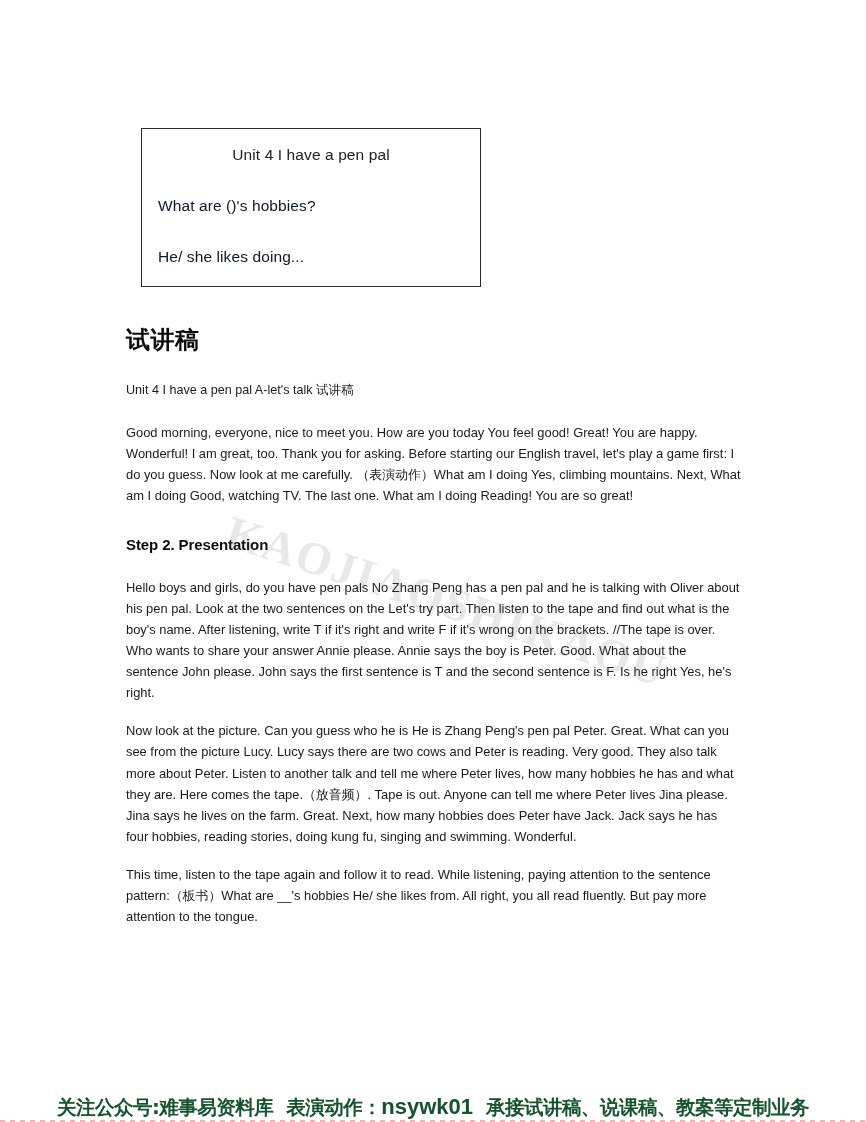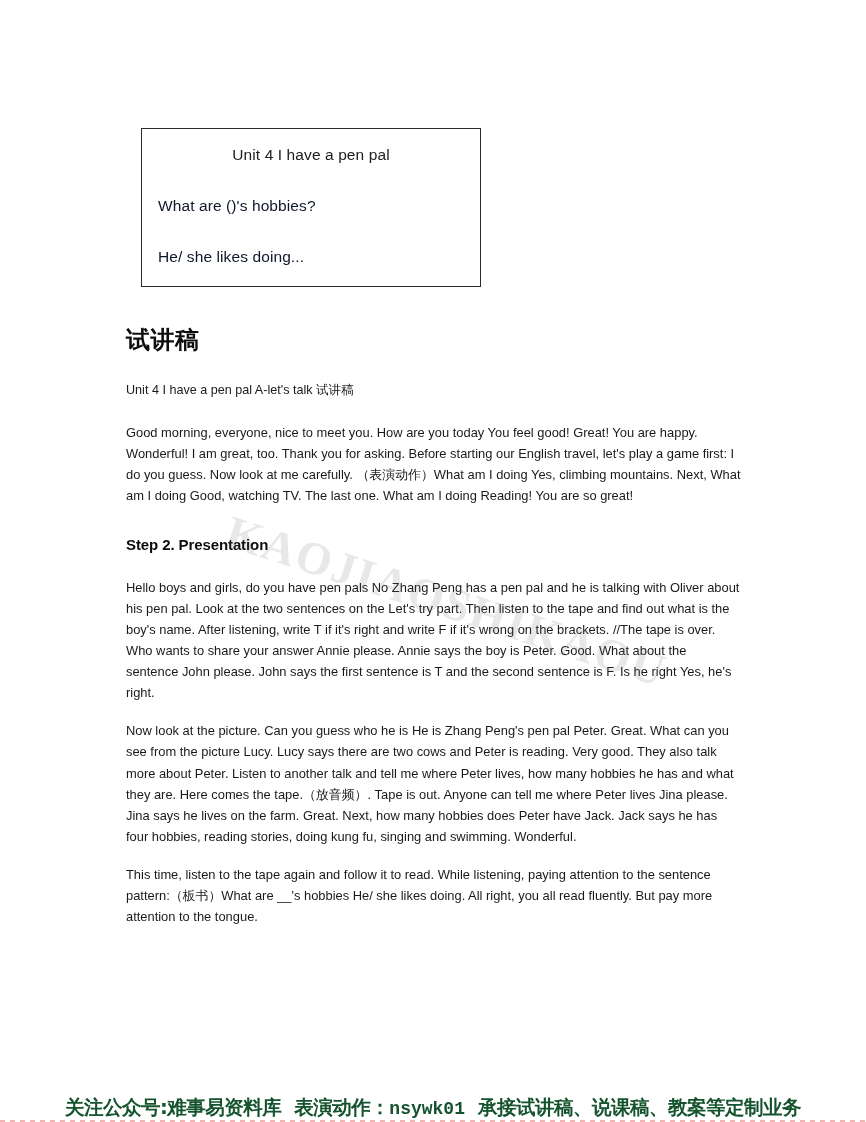--- a/index.html
+++ b/index.html
@@ -142,22 +142,22 @@
   .footer-seg {
     font-family: "DejaVu Sans", sans-serif;
     font-weight: bold;
     color: #14532d;
   }
   .footer-seg.cn {
     font-size: 19.5px;
     letter-spacing: -0.5px;
   }
   .footer-seg.latin {
-    font-family: Liberation Mono, monospace;
-    font-size: 18px;
+    font-family: Liberation Sans, sans-serif;
+    font-size: 22px;
     letter-spacing: 0px;
   }
   .footer-gap-md { display: inline-block; width: 13px; }
 
   .footer-rule {
     position: absolute;
     left: 0;
     bottom: 0;
     width: 866px;
     height: 2px;
@@ -185,21 +185,21 @@
 
     <h1 class="doc-title">试讲稿</h1>
 
     <p class="subtitle">Unit 4 I have a pen pal A-let's talk 试讲稿</p>
 
     <p class="body">Good morning, everyone, nice to meet you. How are you today You feel good! Great! You are happy. Wonderful! I am great, too. Thank you for asking. Before starting our English travel, let's play a game first: I do you guess. Now look at me carefully. （表演动作）What am I doing Yes, climbing mountains. Next, What am I doing Good, watching TV. The last one. What am I doing Reading! You are so great!</p>
 
     <h2 class="step">Step 2. Presentation</h2>
     <p class="body">Hello boys and girls, do you have pen pals No Zhang Peng has a pen pal and he is talking with Oliver about his pen pal. Look at the two sentences on the Let's try part. Then listen to the tape and find out what is the boy's name. After listening, write T if it's right and write F if it's wrong on the brackets. //The tape is over. Who wants to share your answer Annie please. Annie says the boy is Peter. Good. What about the sentence John please. John says the first sentence is T and the second sentence is F. Is he right Yes, he's right.</p>
     <p class="body">Now look at the picture. Can you guess who he is He is Zhang Peng's pen pal Peter. Great. What can you see from the picture Lucy. Lucy says there are two cows and Peter is reading. Very good. They also talk more about Peter. Listen to another talk and tell me where Peter lives, how many hobbies he has and what they are. Here comes the tape.（放音频）. Tape is out. Anyone can tell me where Peter lives Jina please. Jina says he lives on the farm. Great. Next, how many hobbies does Peter have Jack. Jack says he has four hobbies, reading stories, doing kung fu, singing and swimming. Wonderful.</p>
-    <p class="body">This time, listen to the tape again and follow it to read. While listening, paying attention to the sentence pattern:（板书）What are __'s hobbies He/ she likes doing. All right, you all read fluently. But pay more attention to the tongue.</p>
+    <p class="body">This time, listen to the tape again and follow it to read. While listening, paying attention to the sentence pattern:（板书）What are __'s hobbies He/ she likes from. All right, you all read fluently. But pay more attention to the tongue.</p>
 
   </div>
 
   <div class="watermark">
     <span>KAOJIAOSHIKAOU</span>
   </div>
 
   <div class="footer">
     <div class="footer-inner">
       <span class="footer-seg cn">关注公众号:难事易资料库</span>

